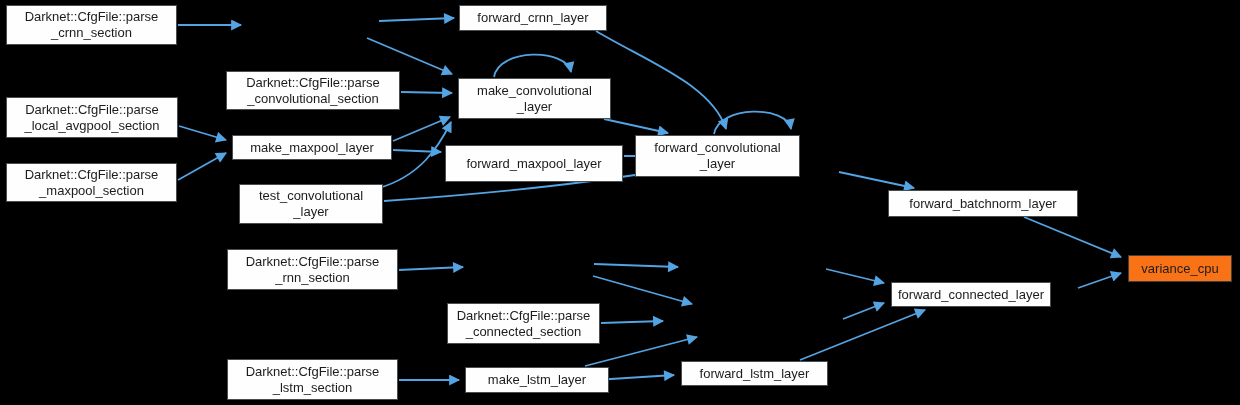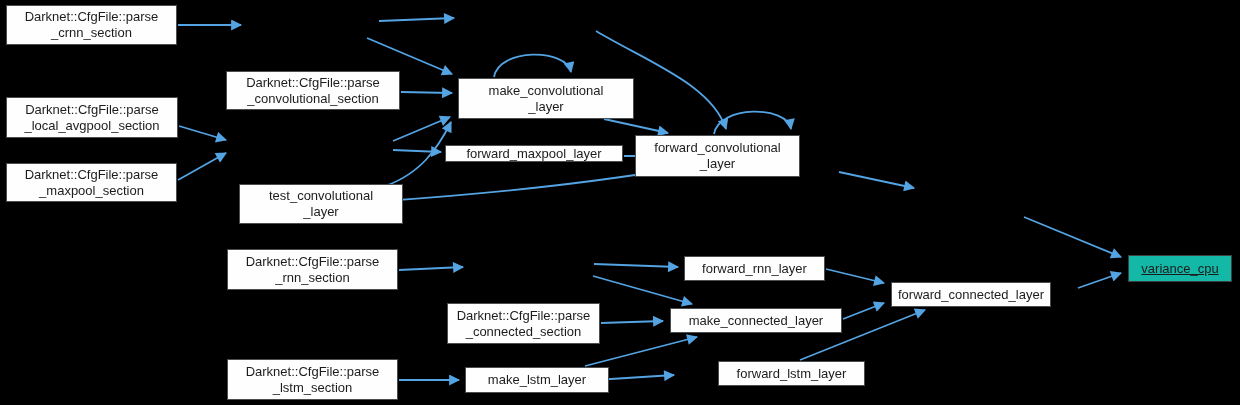--- a/index.html
+++ b/index.html
@@ -12,21 +12,21 @@
     background:#fefefe;
     border:1px solid #4a4d50;
     color:#1c1c1c;
     display:flex;align-items:center;justify-content:center;
     font-size:13px;line-height:1.22;
     text-align:center;
     cursor:pointer;
     z-index:2;
   }
   .node span{white-space:pre-line;}
-  .node.highlight{background:#14b8a6;border-color:#3c3e40;text-decoration:underline;}
+  .node.highlight{background:#f97316;border-color:#3c3e40;}
   path.edge{fill:none;stroke:#54a3e2;stroke-width:1.8px;}
 </style>
 </head>
 <body>
 
 <div id="graph">
 
   <svg id="edges" width="1240" height="405" viewBox="0 0 1240 405" xmlns="http://www.w3.org/2000/svg">
     <defs>
       <marker id="ah" markerUnits="userSpaceOnUse" markerWidth="13" markerHeight="11" viewBox="0 0 10 10" refX="9" refY="5" orient="auto">
@@ -60,71 +60,74 @@
     <path class="edge" marker-end="url(#ah)" d="M 585,366 L 697,337"></path>
     <path class="edge" marker-end="url(#ah)" d="M 595,380 L 674,375"></path>
     <path class="edge" marker-end="url(#ah)" d="M 800,360 L 925,310"></path>
     <path class="edge" marker-end="url(#ah)" d="M 1078,288 L 1121,273"></path>
   </svg>
 
   <div class="node" style="left:6px;top:5px;width:171px;height:40px">
       <span>Darknet::CfgFile::parse
 _crnn_section</span>
     </div>
+  <div class="node" style="left:459px;top:5px;width:148px;height:26px">
+      <span>forward_crnn_layer</span>
+    </div>
   <div class="node" style="left:226px;top:71px;width:174px;height:39px">
       <span>Darknet::CfgFile::parse
 _convolutional_section</span>
     </div>
-  <div class="node" style="left:458px;top:78px;width:176px;height:41px">
+  <div class="node" style="left:458px;top:78px;width:153px;height:41px">
       <span>make_convolutional
 _layer</span>
     </div>
   <div class="node" style="left:6px;top:97px;width:172px;height:41px">
       <span>Darknet::CfgFile::parse
 _local_avgpool_section</span>
     </div>
+  <div class="node" style="left:232px;top:135px;width:160px;height:25px">
+      <span>make_maxpool_layer</span>
+    </div>
   <div class="node" style="left:6px;top:163px;width:171px;height:39px">
       <span>Darknet::CfgFile::parse
 _maxpool_section</span>
     </div>
-  <div class="node" style="left:445px;top:145px;width:178px;height:17px">
+  <div class="node" style="left:445px;top:145px;width:178px;height:37px">
       <span>forward_maxpool_layer</span>
     </div>
   <div class="node" style="left:635px;top:135px;width:165px;height:42px">
       <span>forward_convolutional
 _layer</span>
     </div>
-  <div class="node" style="left:239px;top:184px;width:164px;height:40px">
+  <div class="node" style="left:239px;top:184px;width:144px;height:40px">
       <span>test_convolutional
 _layer</span>
+    </div>
+  <div class="node" style="left:888px;top:190px;width:190px;height:27px">
+      <span>forward_batchnorm_layer</span>
     </div>
   <div class="node highlight" style="left:1128px;top:255px;width:104px;height:27px">
       <span>variance_cpu</span>
     </div>
   <div class="node" style="left:227px;top:249px;width:171px;height:41px">
       <span>Darknet::CfgFile::parse
 _rnn_section</span>
     </div>
-  <div class="node" style="left:684px;top:256px;width:141px;height:25px">
-      <span>forward_rnn_layer</span>
-    </div>
   <div class="node" style="left:447px;top:303px;width:153px;height:41px">
       <span>Darknet::CfgFile::parse
 _connected_section</span>
-    </div>
-  <div class="node" style="left:670px;top:308px;width:172px;height:25px">
-      <span>make_connected_layer</span>
     </div>
   <div class="node" style="left:891px;top:282px;width:160px;height:25px">
       <span>forward_connected_layer</span>
     </div>
   <div class="node" style="left:227px;top:359px;width:171px;height:41px">
       <span>Darknet::CfgFile::parse
 _lstm_section</span>
     </div>
   <div class="node" style="left:465px;top:367px;width:144px;height:26px">
       <span>make_lstm_layer</span>
     </div>
-  <div class="node" style="left:718px;top:361px;width:147px;height:25px">
+  <div class="node" style="left:681px;top:361px;width:147px;height:25px">
       <span>forward_lstm_layer</span>
     </div>
 
 </div>
 
 </body></html>

